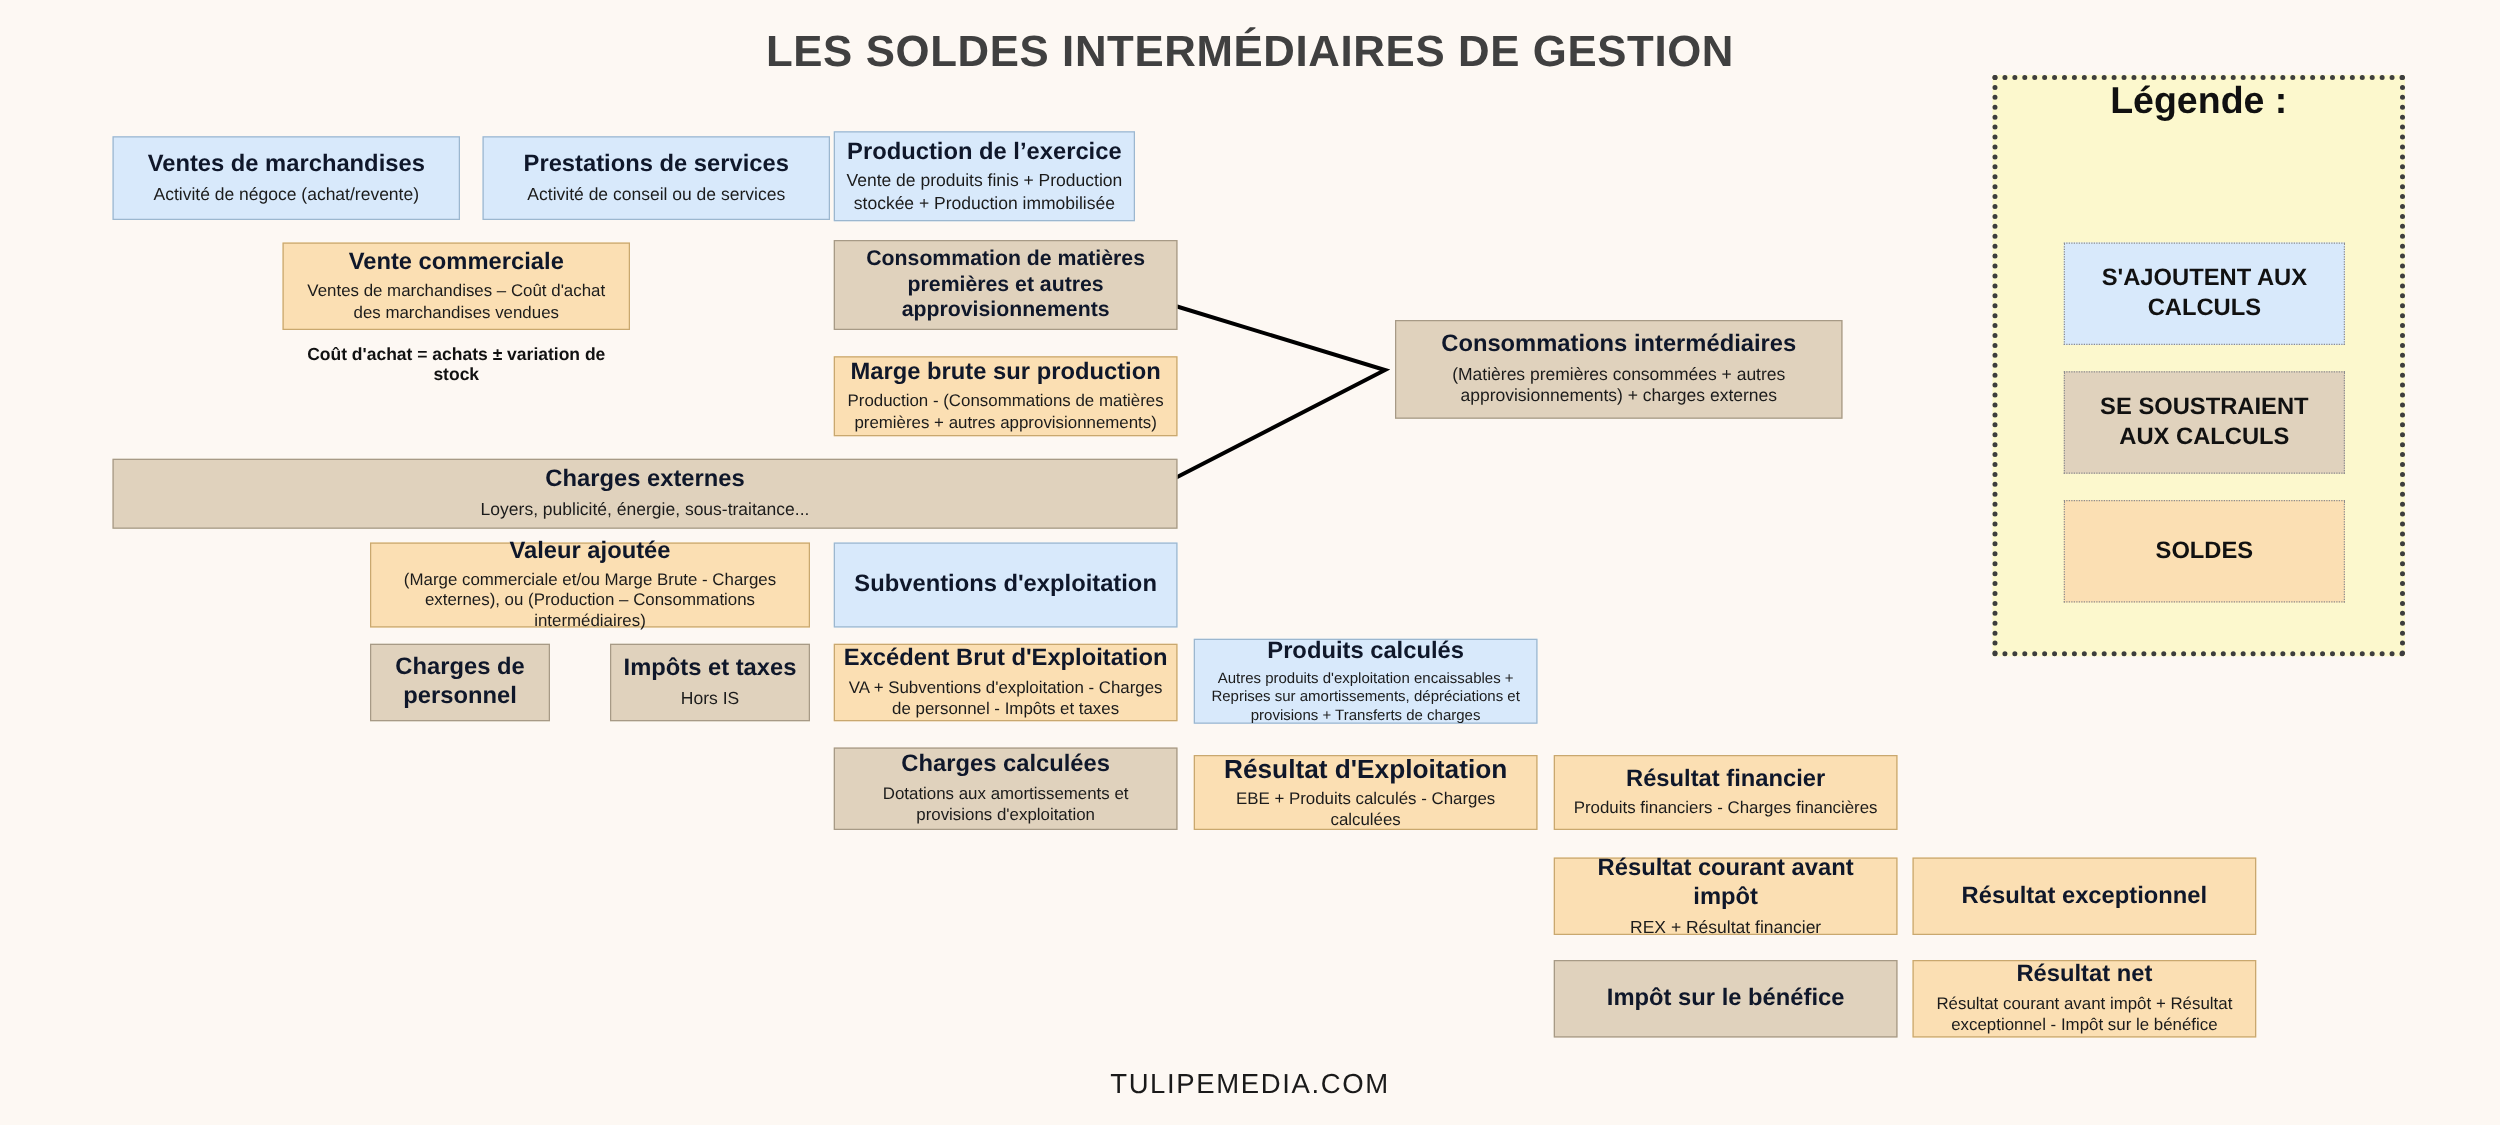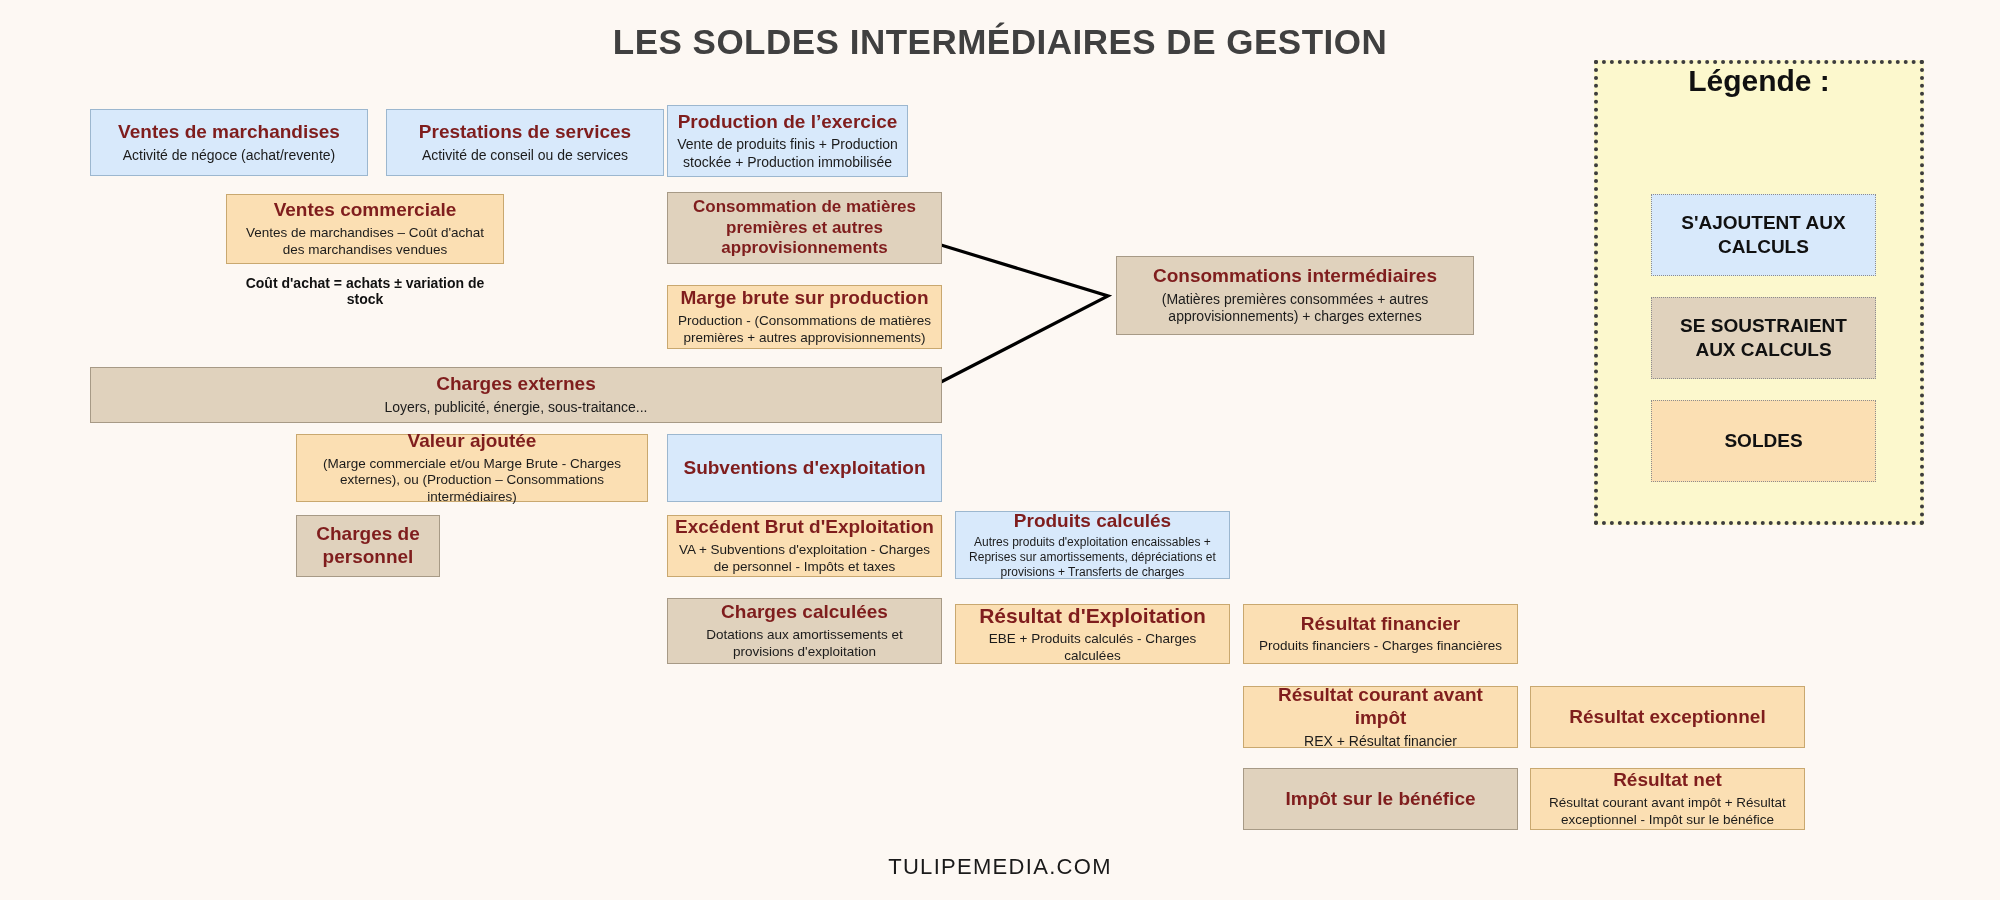--- a/index.html
+++ b/index.html
@@ -45,21 +45,21 @@
     flex-direction: column;
     align-items: center;
     justify-content: center;
     text-align: center;
     padding: 4px 7px;
     border: 1px solid #9a9a9a;
     line-height: 1.18;
   }
   .box .t {
     font-weight: 700;
-    color: #7f1d1d;
+    color: #0f172a;
     line-height: 1.2;
   }
   .box .s {
     font-weight: 400;
     color: #1b1b1b;
     margin-top: 3px;
     line-height: 1.25;
   }
   .box.only-title .t { margin: 0; }
 
@@ -141,21 +141,21 @@
     <div class="t" style="font-size:19px;">Prestations de services</div>
     <div class="s" style="font-size:14px;">Activité de conseil ou de services</div>
   </div>
 
   <div class="box c-blue" style="left:667px; top:105px; width:241px; height:72px;">
     <div class="t" style="font-size:19px;">Production de l’exercice</div>
     <div class="s" style="font-size:14px;">Vente de produits finis + Production stockée + Production immobilisée</div>
   </div>
 
   <div class="box c-orange" style="left:226px; top:194px; width:278px; height:70px;">
-    <div class="t" style="font-size:19px;">Ventes commerciale</div>
+    <div class="t" style="font-size:19px;">Vente commerciale</div>
     <div class="s" style="font-size:13.5px;">Ventes de marchandises – Coût d'achat des marchandises vendues</div>
   </div>
 
   <div class="note" style="left:226px; top:275px; width:278px;">
     <span>Coût d'achat = achats ± variation de stock</span>
   </div>
 
   <div class="box c-tan only-title" style="left:667px; top:192px; width:275px; height:72px;">
     <div class="t" style="font-size:17px;">Consommation de matières premières et autres approvisionnements</div>
   </div>
@@ -181,20 +181,24 @@
   </div>
 
   <div class="box c-blue only-title" style="left:667px; top:434px; width:275px; height:68px;">
     <div class="t" style="font-size:19px;">Subventions d'exploitation</div>
   </div>
 
   <div class="box c-tan only-title" style="left:296px; top:515px; width:144px; height:62px;">
     <div class="t" style="font-size:19px;">Charges de personnel</div>
   </div>
 
+  <div class="box c-tan" style="left:488px; top:515px; width:160px; height:62px;">
+    <div class="t" style="font-size:19px;">Impôts et taxes</div>
+    <div class="s" style="font-size:14px;">Hors IS</div>
+  </div>
 
   <div class="box c-orange" style="left:667px; top:515px; width:275px; height:62px;">
     <div class="t" style="font-size:19px;">Excédent Brut d'Exploitation</div>
     <div class="s" style="font-size:13.5px;">VA + Subventions d'exploitation - Charges de personnel - Impôts et taxes</div>
   </div>
 
   <div class="box c-blue" style="left:955px; top:511px; width:275px; height:68px;">
     <div class="t" style="font-size:19px;">Produits calculés</div>
     <div class="s" style="font-size:12px;">Autres produits d'exploitation encaissables + Reprises sur amortissements, dépréciations et provisions + Transferts de charges</div>
   </div>

